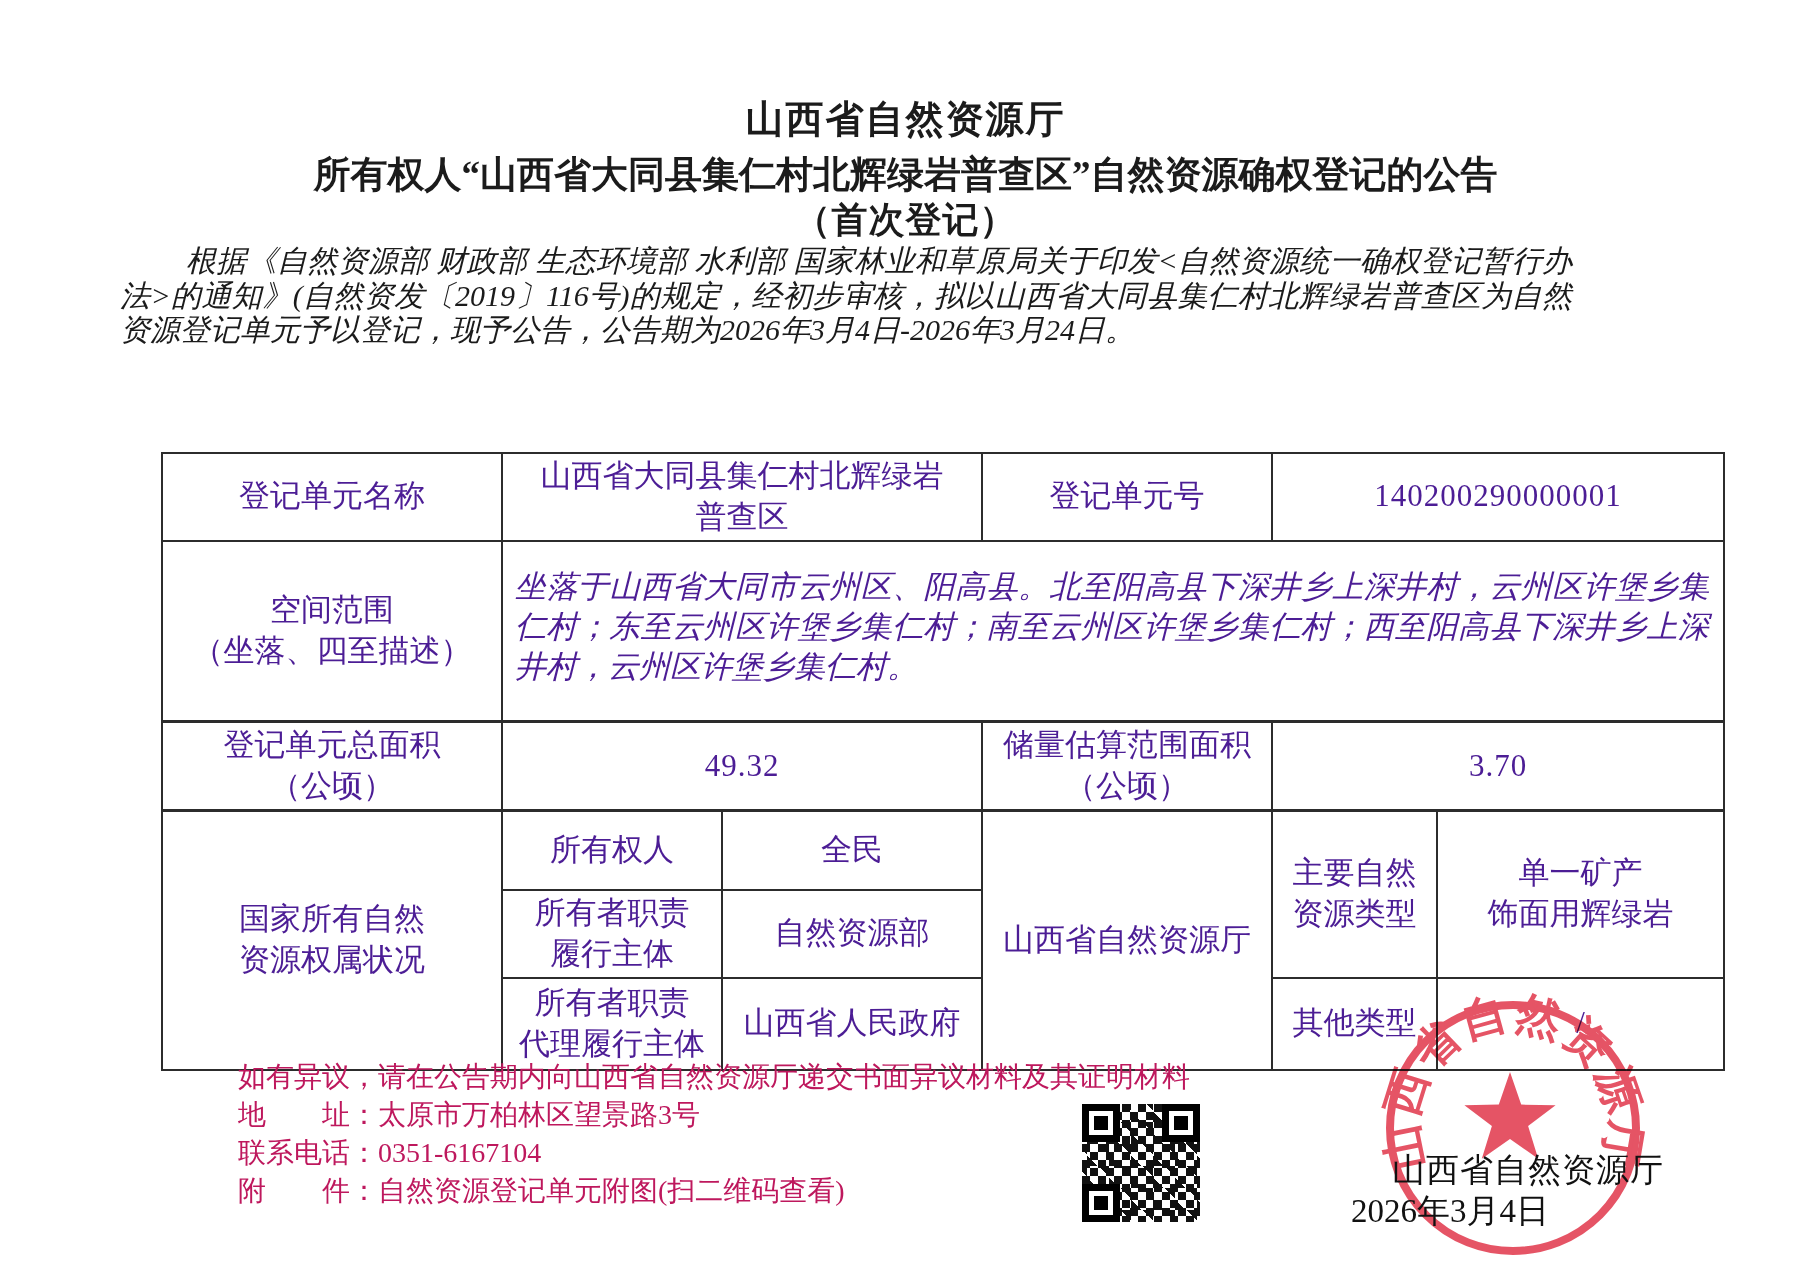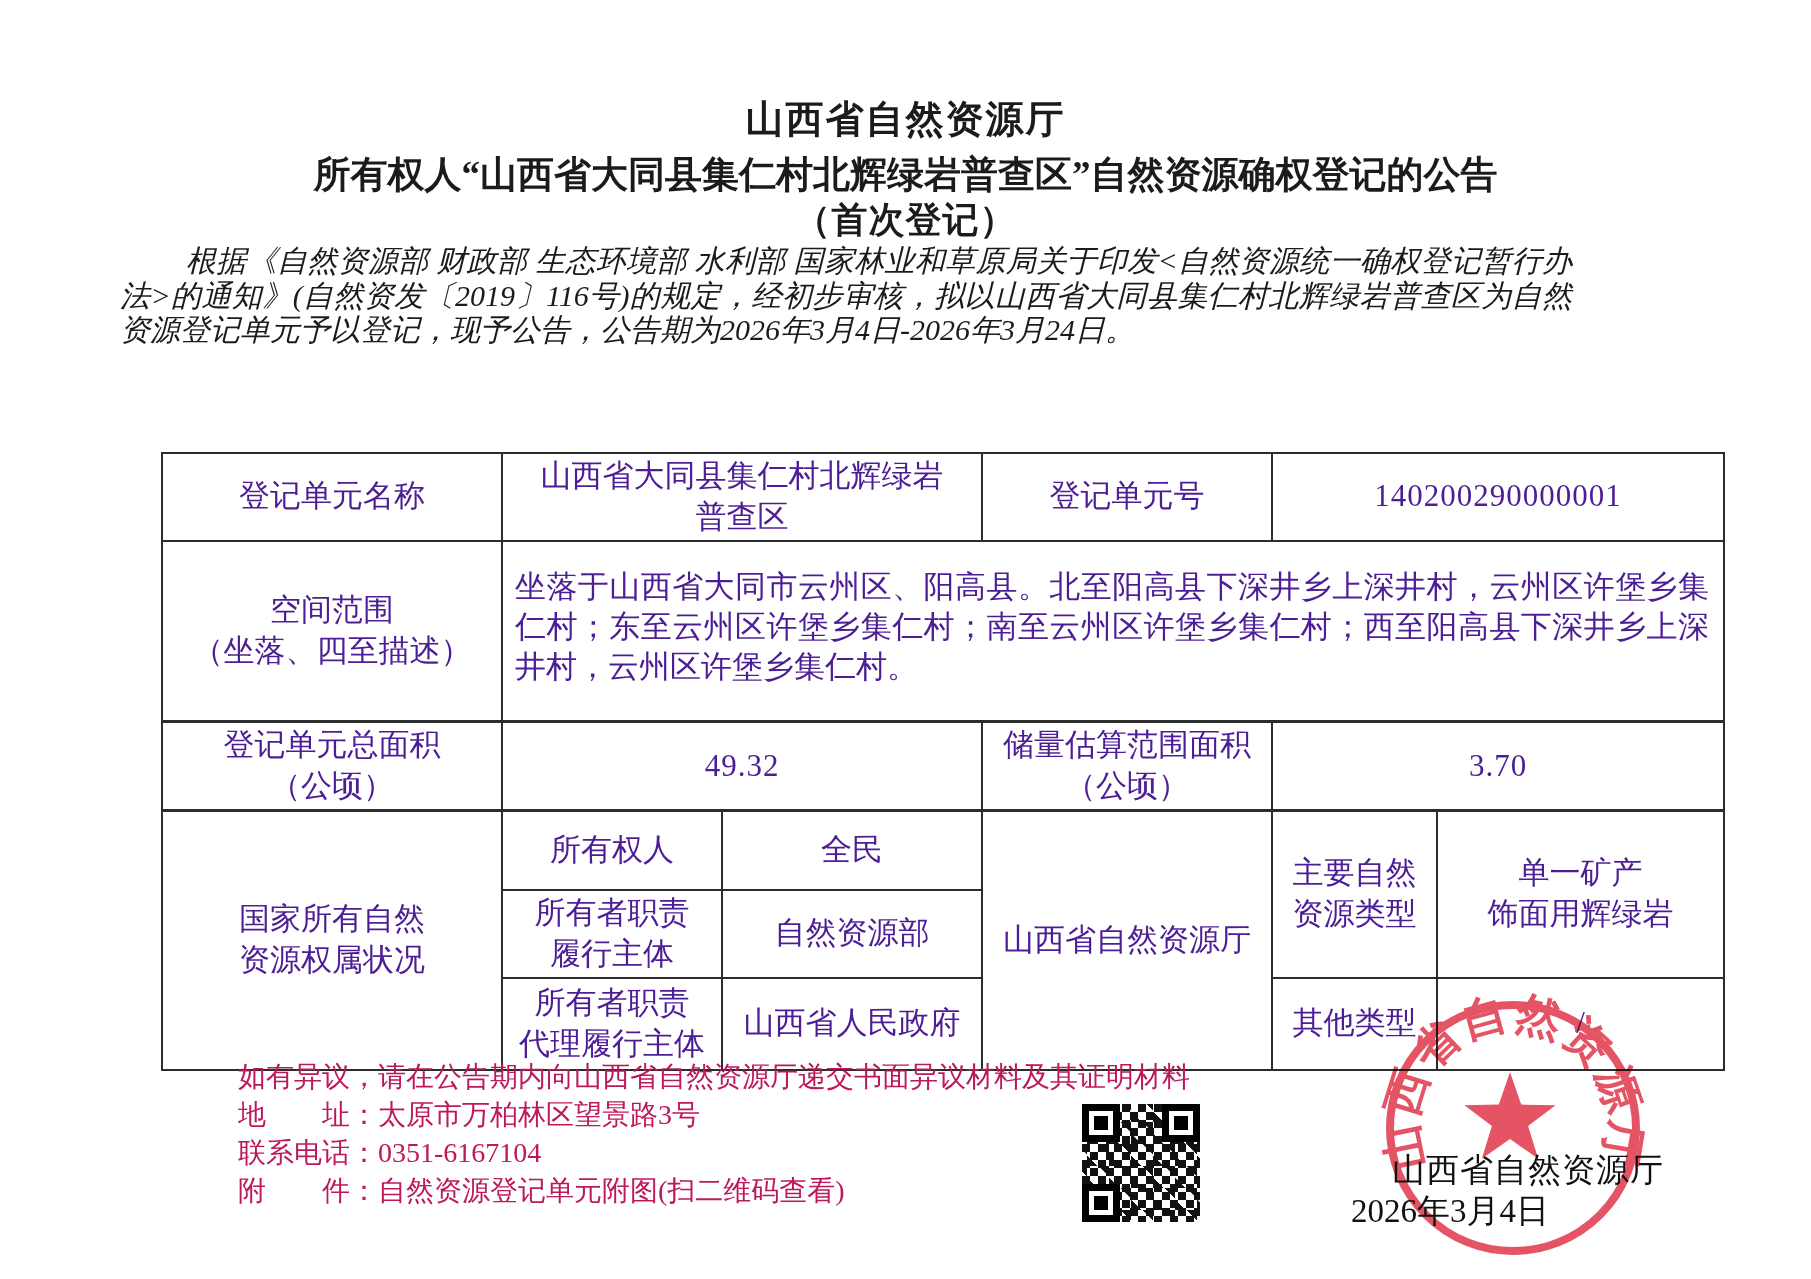--- a/index.html
+++ b/index.html
@@ -25,21 +25,21 @@
     border-collapse:collapse; table-layout:fixed;
     font-size:31px; color:#4c1d95;margin-left:41px;
   }
   table.reg td {
     border:2px solid #2c2c2c; text-align:center; vertical-align:middle;
     white-space:pre-line; line-height:1.32; padding:2px 6px;
     overflow:hidden;
   }
   table.reg tr.hrow td { border-top-width:3px; }
   table.reg td.desc {
-    white-space:normal; text-align:justify; line-height:40px; padding:8px 14px 16px 12px;
+    white-space:normal; text-align:justify; line-height:40px; padding:8px 14px 16px 12px;font-style:italic;
   }
   .num { letter-spacing:1px; }
 
   .footer {
     position:absolute; left:238px; top:1058px; font-size:28px; line-height:38px;
     color:#be185d;
   }
   .footer div { height:38px; }
 
   .qr {

